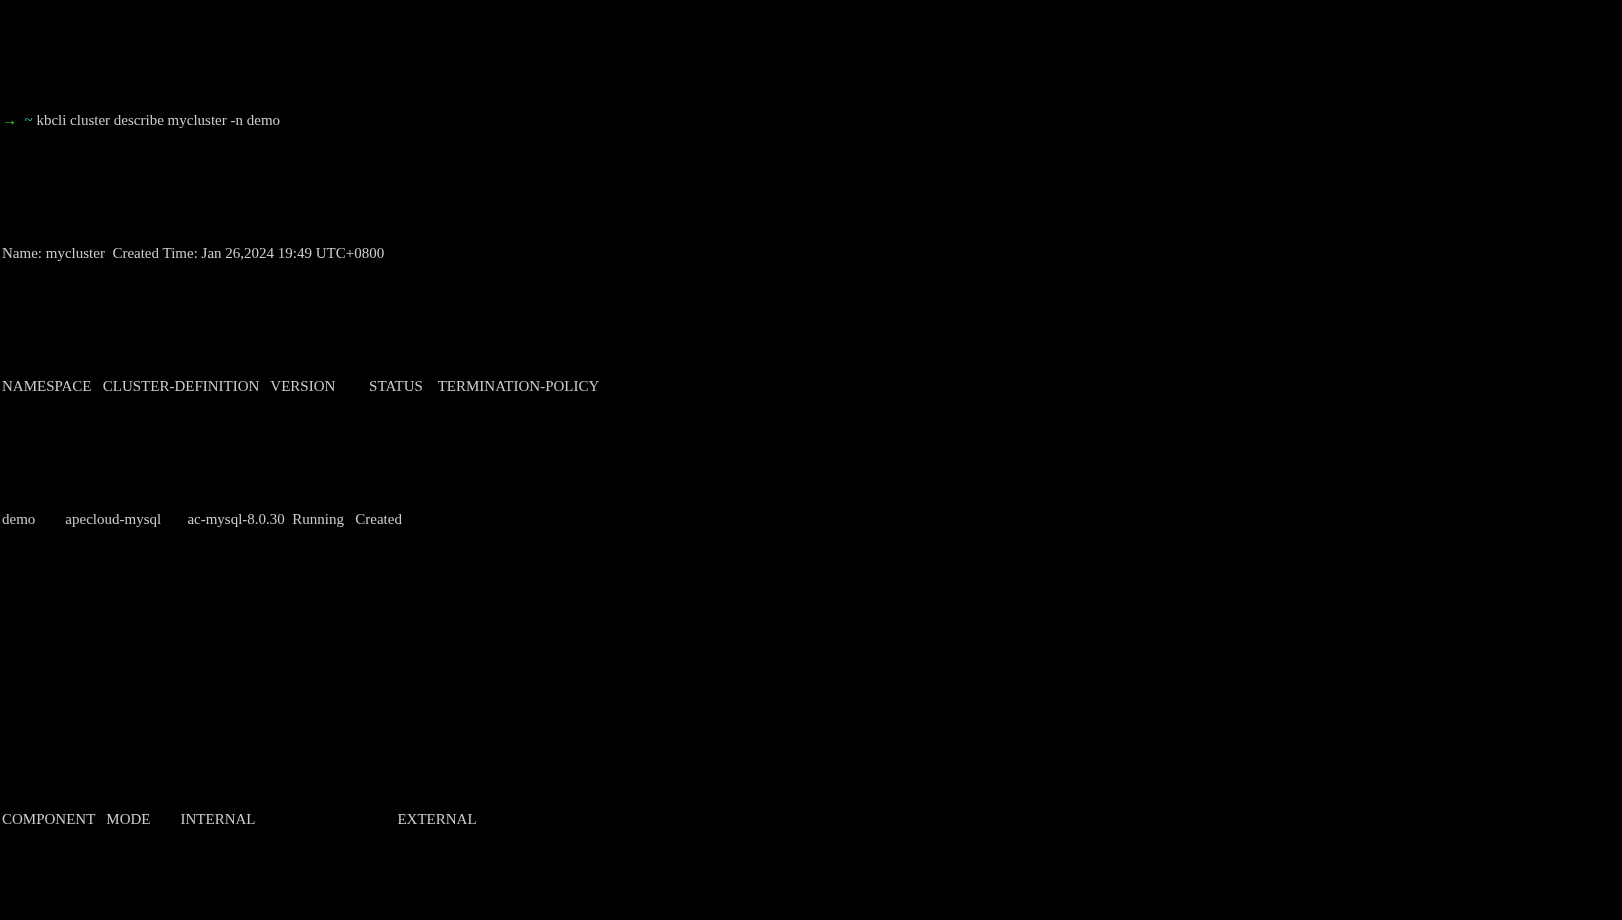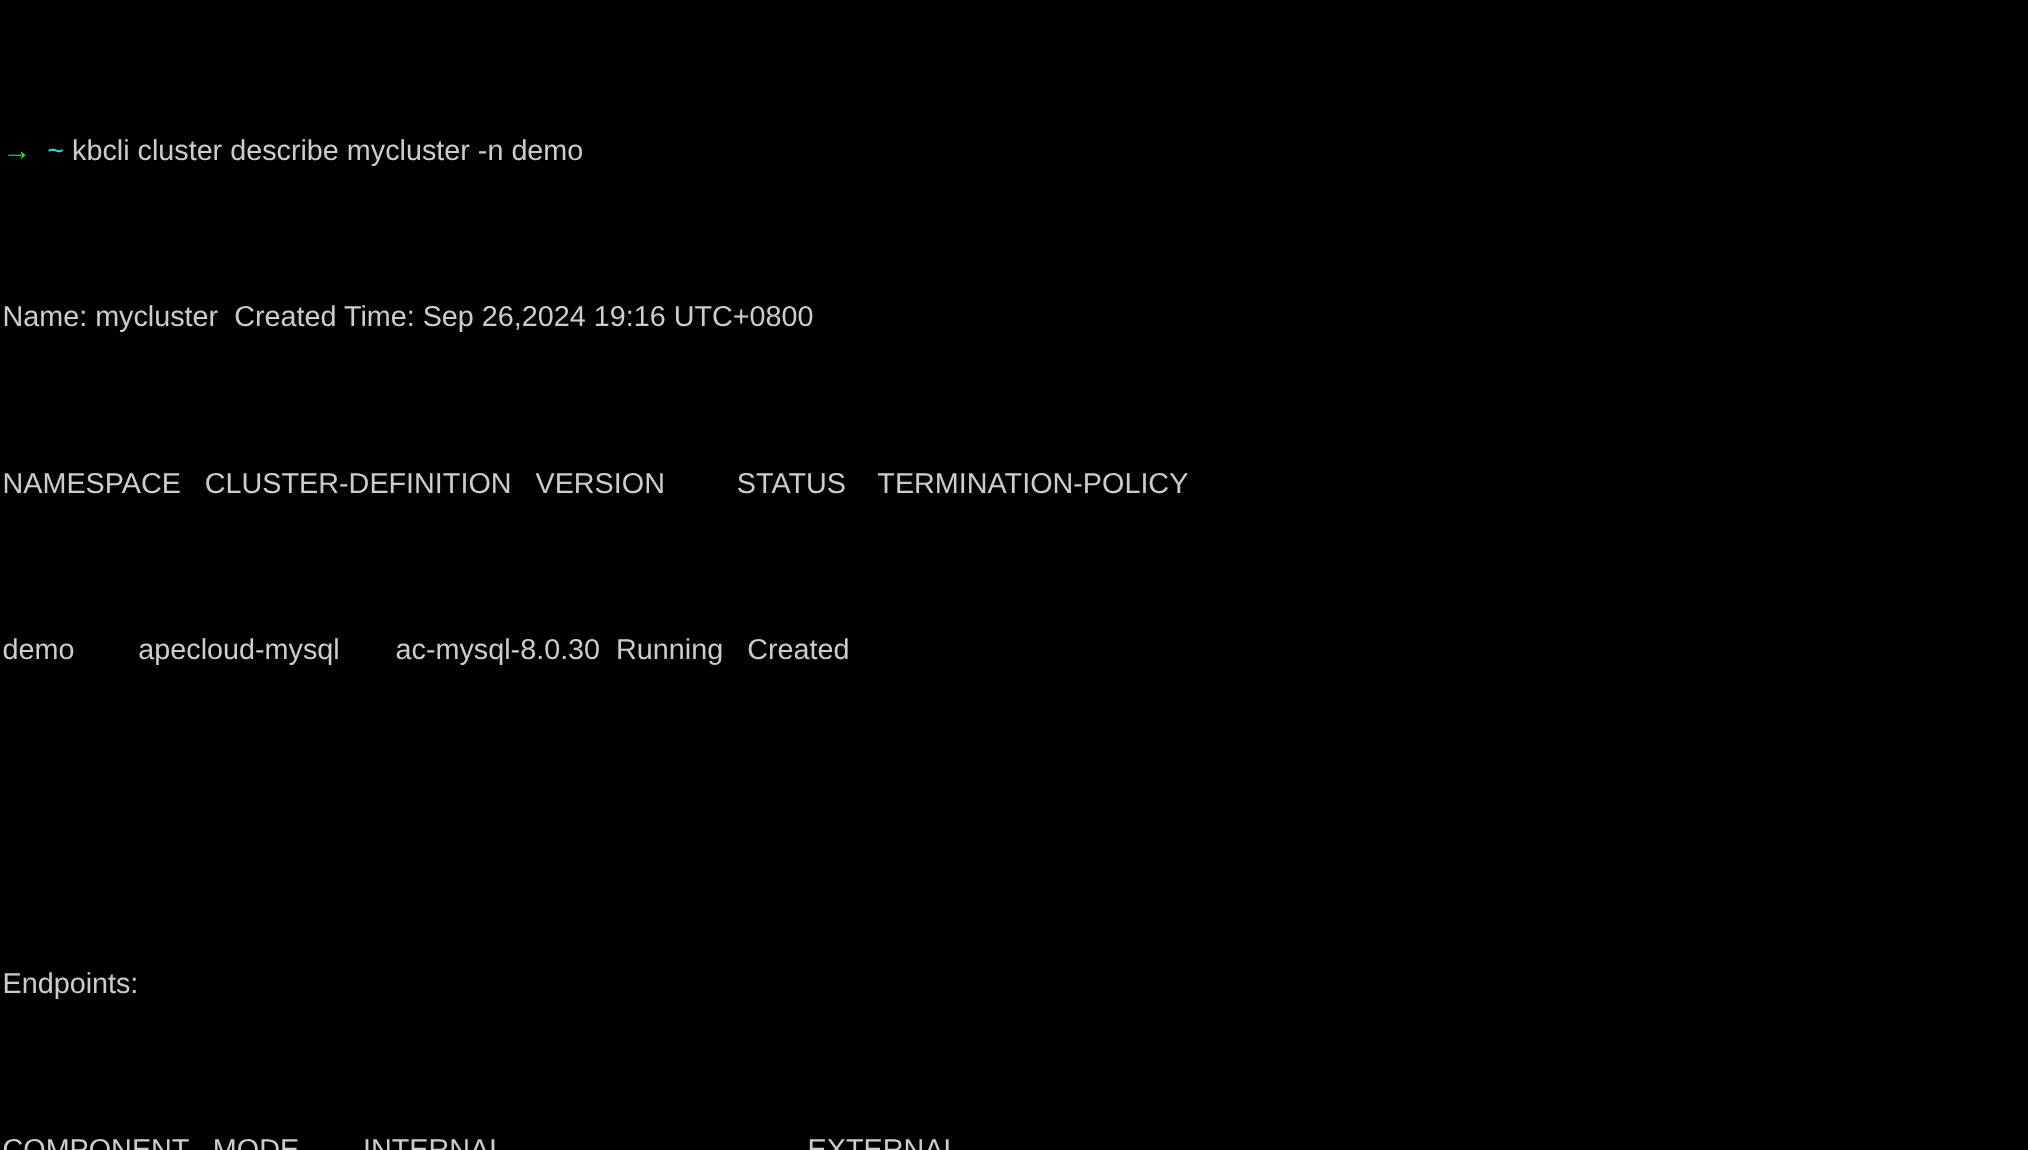--- a/index.html
+++ b/index.html
@@ -11,22 +11,22 @@
     width: 1622px;
     height: 920px;
     overflow: hidden;
     font-family: "DejaVu Sans Mono", "Liberation Mono", monospace;
   }
   #terminal {
     width: 1622px;
     height: 920px;
     background: #000000;
     color: #cccccc;
-    font-family: Liberation Sans, sans-serif;
-    font-size: 23px;
+    font-family: Liberation Serif, serif;
+    font-size: 15px;
     line-height: 33.3px;
     padding: 4px 0 0 2px;
     box-sizing: border-box;
     white-space: pre;
     letter-spacing: 0px;
   }
   .line {
     white-space: pre;
     height: 33.3px;
     display: block;
@@ -37,29 +37,28 @@
   .tilde { color: #2fd9d9; }
   .cmd { color: #cccccc; }
 </style>
 </head>
 <body>
 
 <div id="terminal">
 
   <div class="line"><span class="arrow">→</span><span>  </span><span class="tilde">~</span><span> </span><span class="cmd">kbcli cluster describe mycluster -n demo</span></div>
 
-  <div class="line">Name: mycluster  Created Time: Sep 26,2024 19:16 UTC+0800</div>
+  <div class="line">Name: mycluster  Created Time: Jan 26,2024 19:49 UTC+0800</div>
 
   <div class="line">NAMESPACE   CLUSTER-DEFINITION   VERSION         STATUS    TERMINATION-POLICY</div>
 
   <div class="line">demo        apecloud-mysql       ac-mysql-8.0.30  Running   Created</div>
 
   <div class="blank"></div>
 
-  <div class="line">Endpoints:</div>
 
   <div class="line">COMPONENT   MODE        INTERNAL                                      EXTERNAL</div>
 
   
 
   
 
   
 
   

